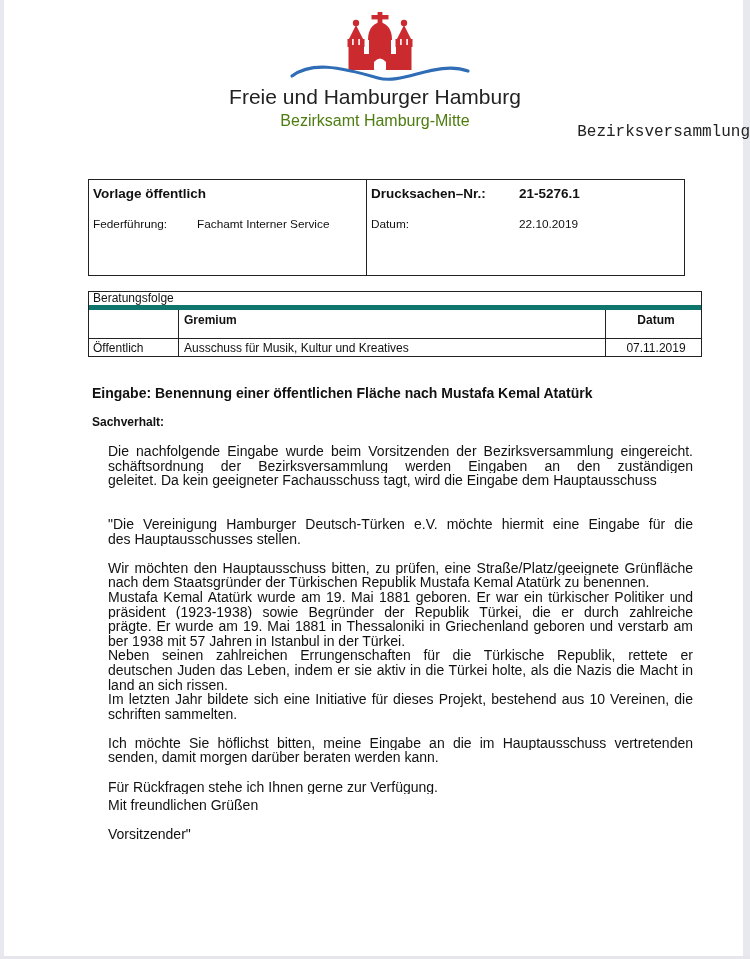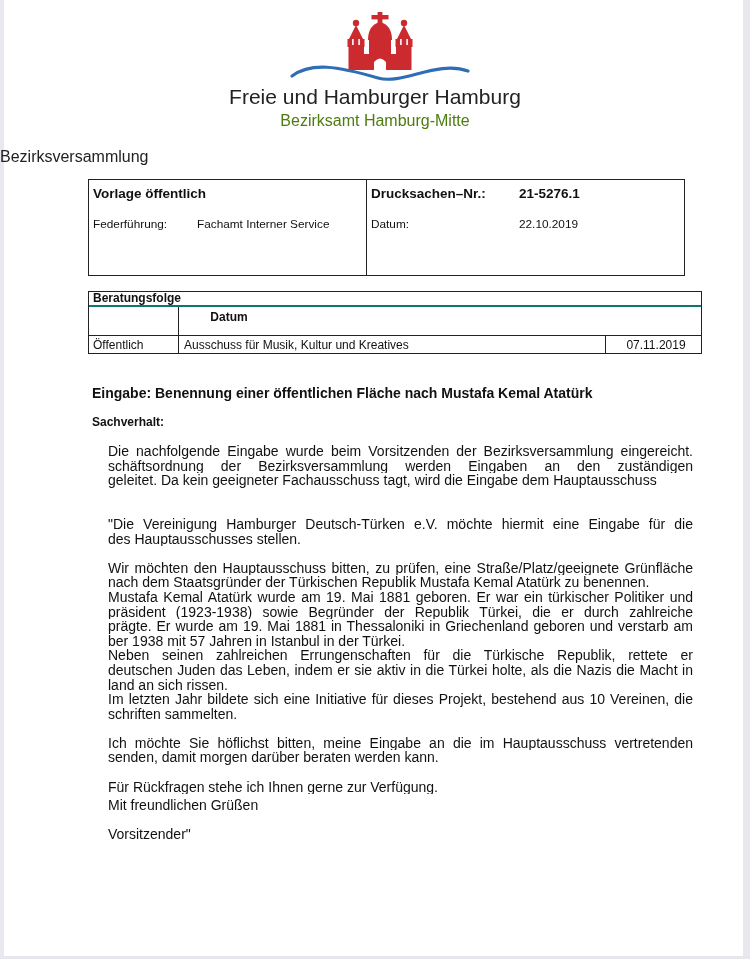--- a/index.html
+++ b/index.html
@@ -11,40 +11,40 @@
   .edge.left   { left:0; top:0; width:4px; height:959px; }
   .edge.right  { right:0; top:0; width:7px; height:959px; }
   .edge.bottom { left:0; bottom:0; width:750px; height:3px; background:#e6e6ec; }
 
   
   .crest { position:absolute; left:285px; top:10px; }
   .h-title { position:absolute; top:85px; left:0; width:750px; text-align:center;
              font-size:21px; line-height:24px; color:#222; }
   .h-sub1 { position:absolute; top:111px; left:0; width:750px; text-align:center;
             font-size:16px; line-height:19px; color:#4d7c0f; }
-  .h-sub2 { position:absolute; top:147px; left:0; width:750px; text-align:left;
-            font-size:16px; line-height:19px; color:#222; }
+  .h-sub2 { position:absolute; top:123px; left:0; width:750px; text-align:right;
+            font-size:16px; line-height:19px; color:#222;font-family:Liberation Mono, monospace; }
 
   .bold { font-weight:bold; }
 
   
   .t1 { position:absolute; left:88px; top:179px; width:595px; height:95px;
         border:1px solid #222; display:flex; background:#fff; }
   .t1-left  { width:278px; border-right:1px solid #222; padding-left:4px; box-sizing:border-box; }
   .t1-right { flex:1; padding-left:4px; box-sizing:border-box; }
   .t1-titlerow { margin-top:6px; font-size:13.5px; line-height:16px; font-weight:bold; display:flex; }
   .t1-row { margin-top:15px; font-size:11.8px; line-height:14px; display:flex; }
   .lblL { width:104px; flex:none; }
   .lblR { width:148px; flex:none; }
 
   
   .t2 { position:absolute; left:88px; top:291px; width:612px; border:1px solid #222;
         background:#fff; font-size:12px; }
-  .t2-head { height:13px; line-height:13px; padding-left:4px; font-weight:bold;
-             border-bottom:2px solid #0f766e; }
+  .t2-head { height:13px; line-height:13px; padding-left:4px; font-weight:normal;
+             border-bottom:5px solid #0f766e; }
   .t2-cols { display:flex; height:28px; border-bottom:1px solid #222; }
   .t2 .c1 { width:90px; flex:none; border-right:1px solid #222; box-sizing:border-box;
             padding:3px 0 0 4px; }
   .t2 .c2 { flex:1; border-right:1px solid #222; box-sizing:border-box; padding:3px 0 0 5px; }
   .t2 .c3 { width:95px; flex:none; box-sizing:border-box; padding:3px 0 0 5px;text-align:center; }
   .t2-row { display:flex; height:17px; }
   .t2-row .c1, .t2-row .c2, .t2-row .c3 { padding-top:2px; }
 
   
   .doc-title { position:absolute; left:92px; top:385px; width:600px;
@@ -116,20 +116,21 @@
         <span class="lblR">Datum:</span>
         <span>22.10.2019</span>
       </div>
     </div>
   </div>
 
   <div class="t2">
     <div class="t2-head">Beratungsfolge</div>
     <div class="t2-cols">
       <div class="c1"></div>
+      <div class="c2 bold">Gremium</div>
       <div class="c3 bold">Datum</div>
     </div>
     <div id="t2-rows">
         <div class="t2-row">
           <div class="c1">Öffentlich</div>
           <div class="c2">Ausschuss für Musik, Kultur und Kreatives</div>
           <div class="c3">07.11.2019</div>
         </div>
       </div>
   </div>

